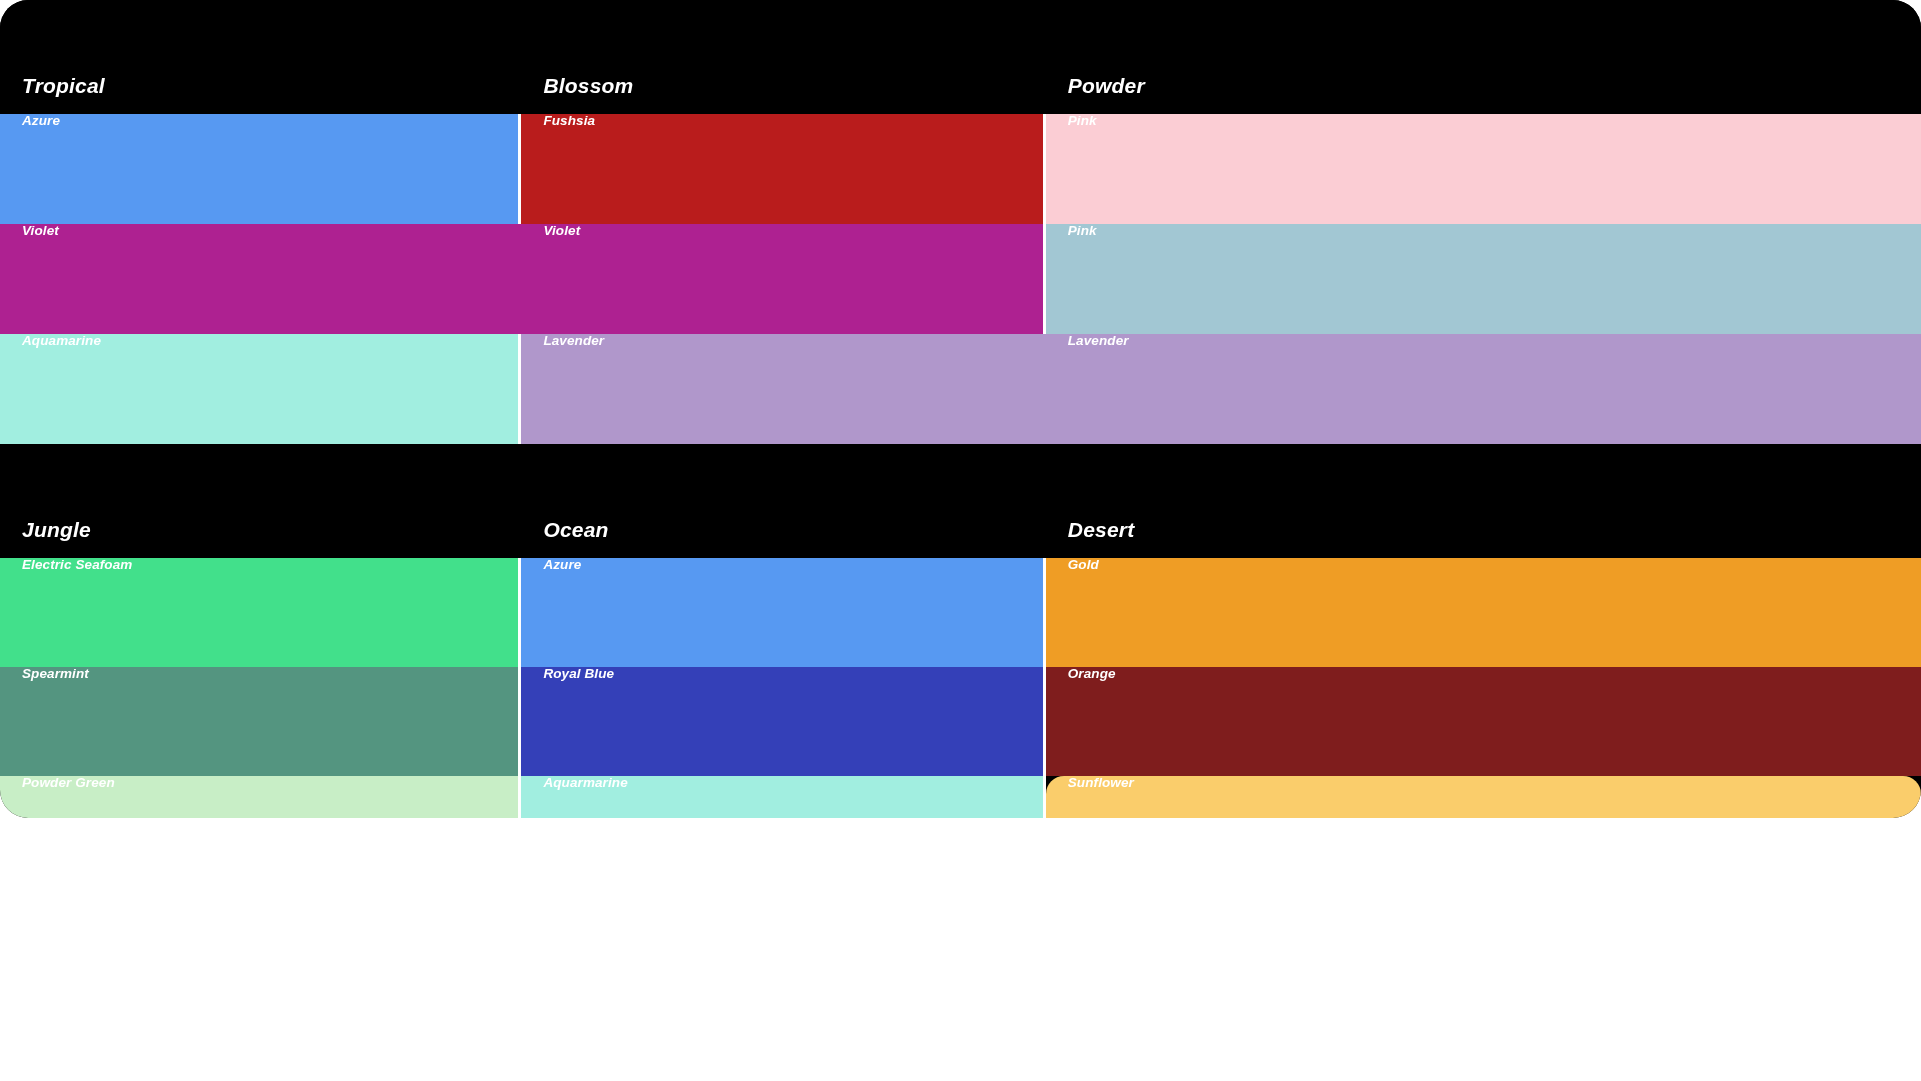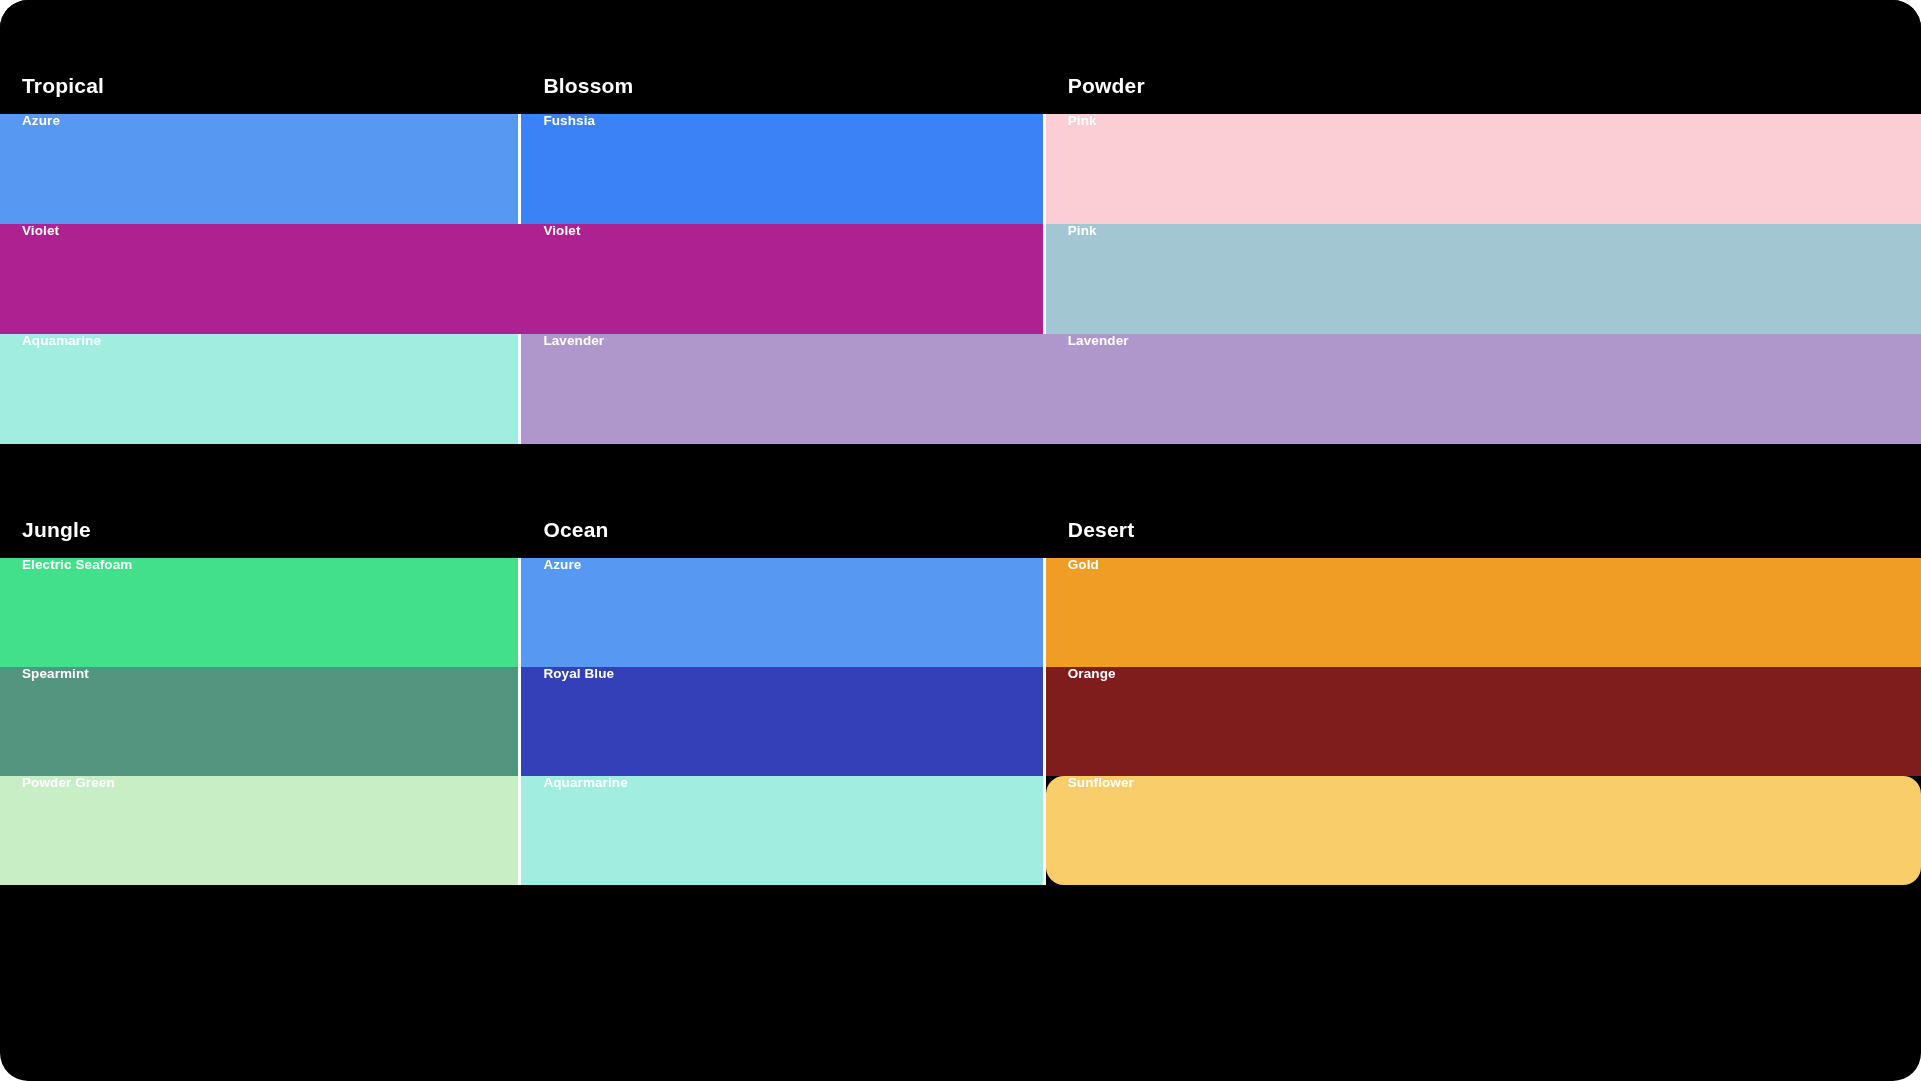--- a/index.html
+++ b/index.html
@@ -11,25 +11,26 @@
   body {
     width: 1921px;
     height: 1081px;
     font-family: "Liberation Sans", sans-serif;
     overflow: hidden;
   }
 
   .card {
     position: relative;
     width: 1921px;
-    height: 1081px;
+    height: 818px;
     background: #000000;
     border-radius: 28px;
     overflow: hidden;
     box-sizing: border-box;
+    font-style: italic;
   }
 
   .section {
     display: block;
     width: 100%;
   }
 
   
   .section-header {
     display: flex;
@@ -112,21 +113,21 @@
       <div class="header-cell col-3">
         <span class="palette-title">Powder</span>
       </div>
     </div>
 
     <div class="swatch-row">
       <div class="swatch col-1" style="background: rgb(87, 153, 242);">
         <span class="swatch-label">Azure</span>
       </div>
       <div class="gap"></div>
-      <div class="swatch col-2" style="background: #3b82f6;">
+      <div class="swatch col-2" style="background: #b91c1c;">
         <span class="swatch-label">Fushsia</span>
       </div>
       <div class="gap"></div>
       <div class="swatch col-3" style="background: rgb(251, 205, 212);">
         <span class="swatch-label">Pink</span>
       </div>
     </div>
 
     <div class="swatch-row">
       <div class="swatch col-1" style="background: rgb(174, 33, 145);">

